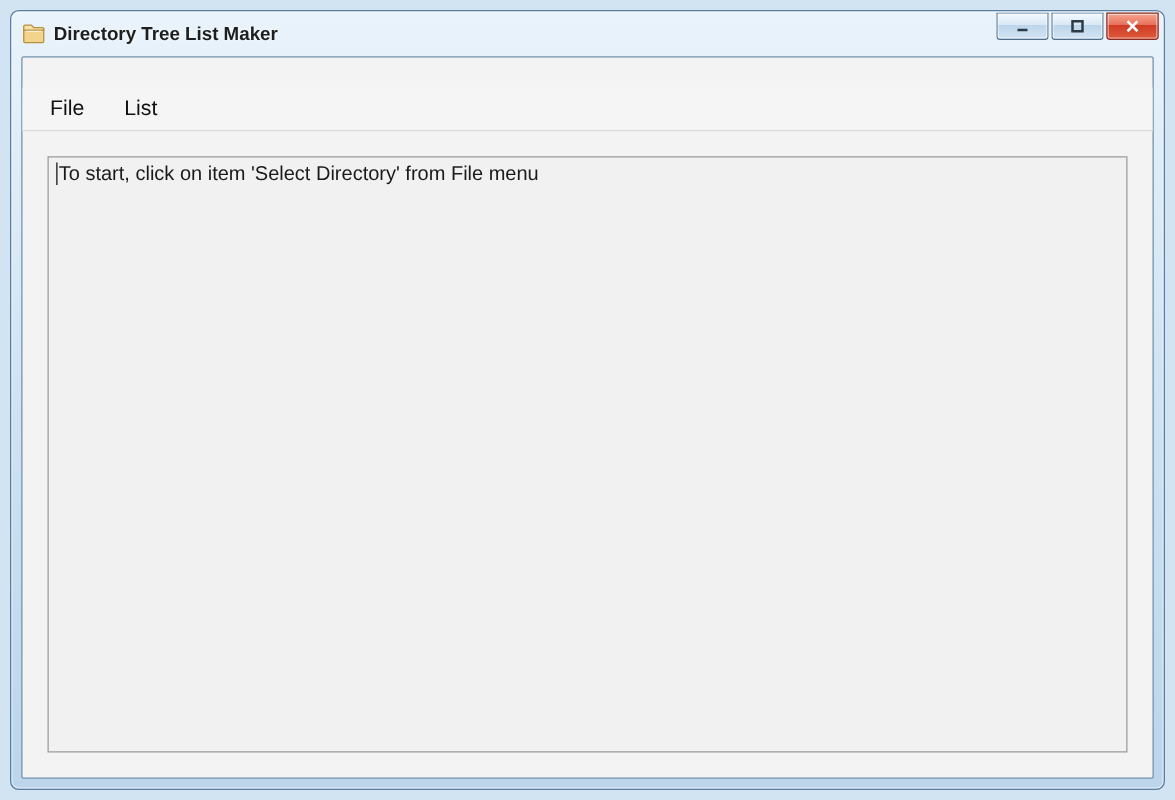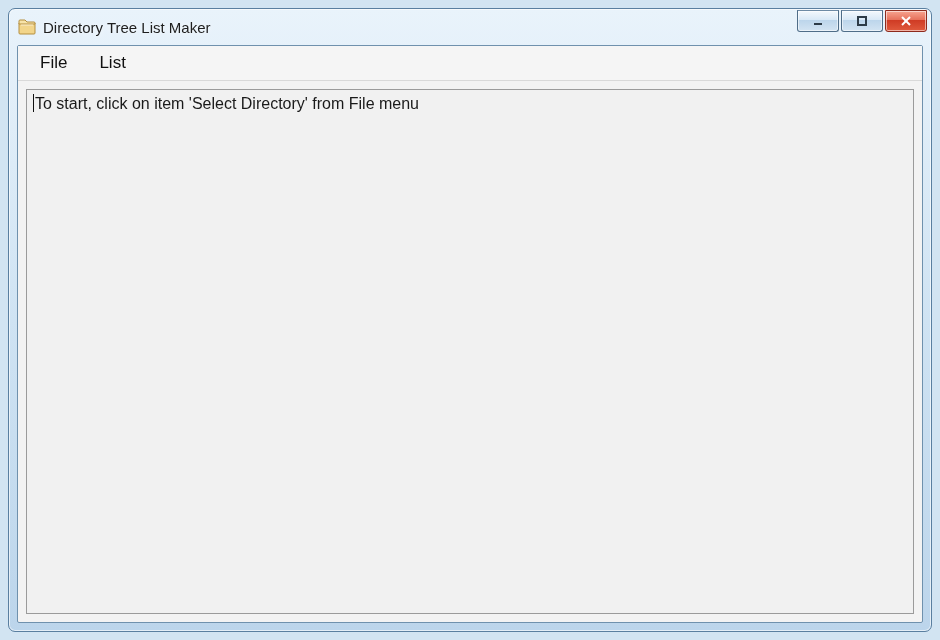--- a/index.html
+++ b/index.html
@@ -29,20 +29,21 @@
   }
 
   
   .titlebar {
     height: 36px;
     display: flex;
     align-items: center;
     padding: 0 4px 0 8px;
     box-sizing: border-box;
     position: relative;
+    font-weight: bold;
   }
   .app-icon {
     width: 20px;
     height: 20px;
     margin-right: 6px;
     flex: 0 0 auto;
   }
   .app-icon svg { width: 20px; height: 20px; display:block; }
   .title-text {
     font-size: 15px;
@@ -92,31 +93,32 @@
     box-sizing: border-box;
   }
 
   .menubar {
     height: 34px;
     display: flex;
     align-items: center;
     padding: 0 6px;
     background: #f5f5f5;
     border-bottom: 1px solid #d9d9d9;
+    margin-top: 24px;
   }
   .menu-item {
     padding: 4px 16px;
     font-size: 17px;
     color: #111;
     cursor: default;
   }
 
   .content {
     flex: 1 1 auto;
-    margin: 8px;
+    margin: 20px;
     background: #f1f1f1;
     border: 1px solid #9b9b9b;
     box-sizing: border-box;
     padding: 4px 6px;
     font-family: Arial, sans-serif;
     font-size: 16px;
     color: #1a1a1a;
     position: relative;
     overflow: hidden;
   }

